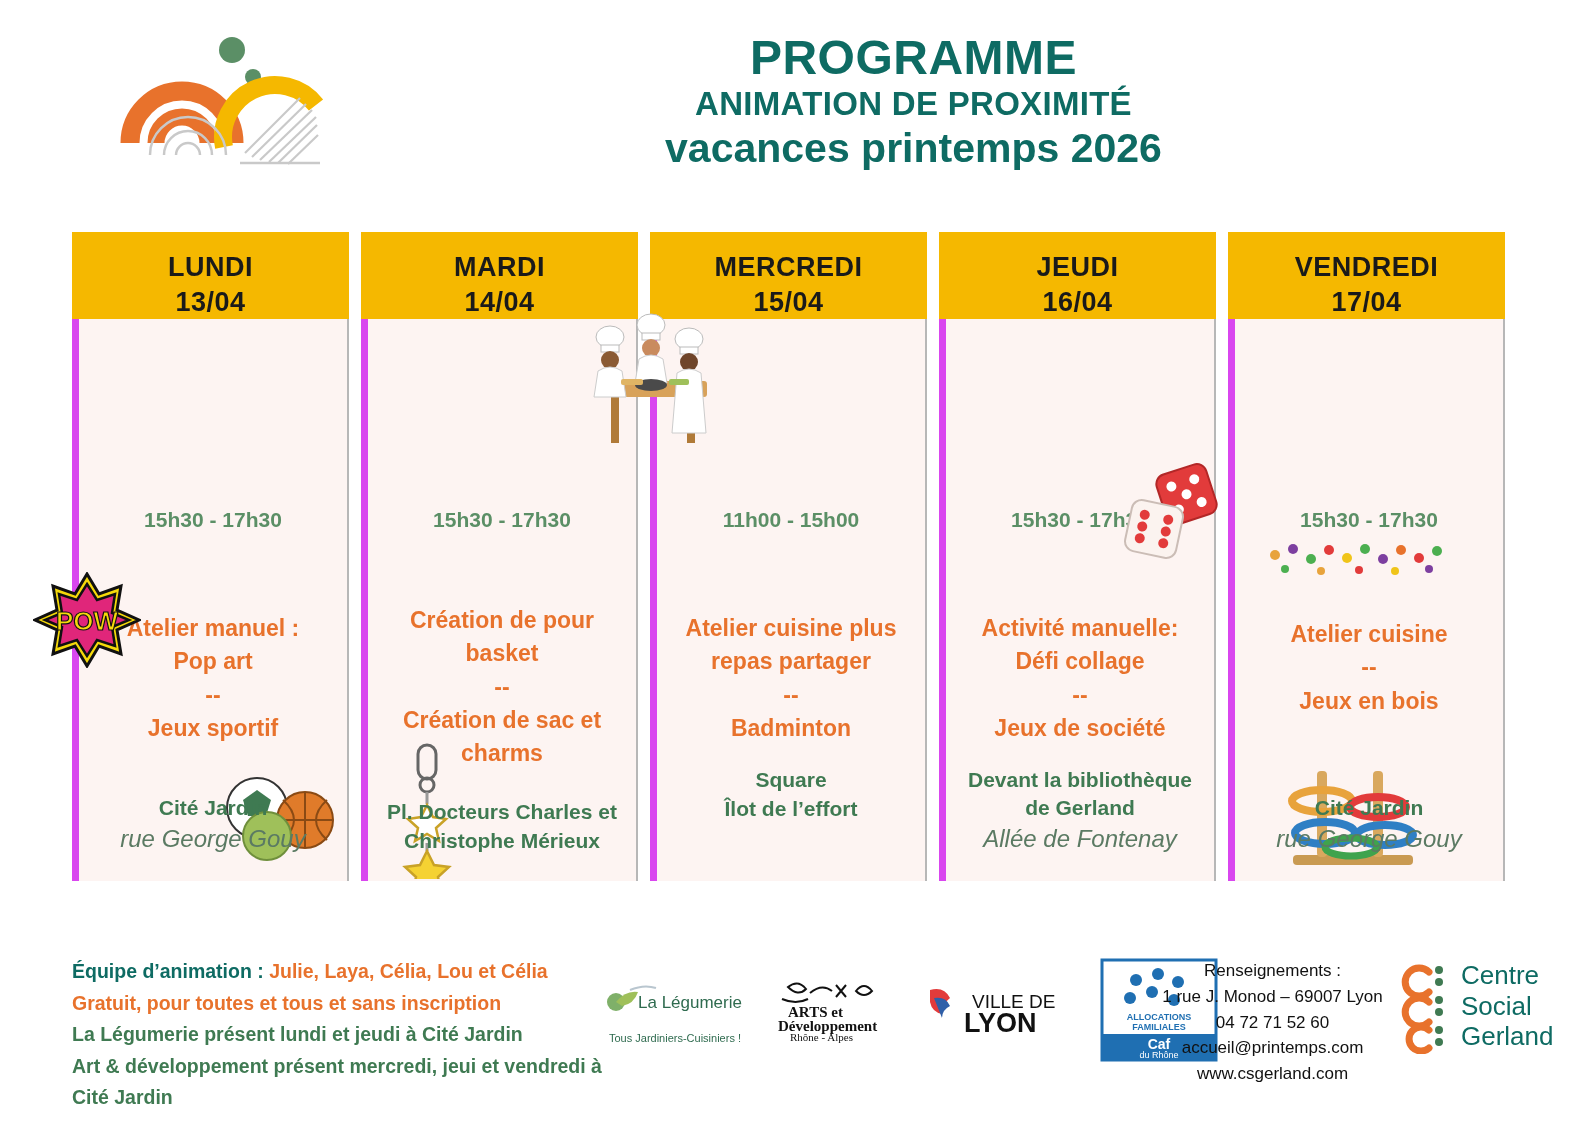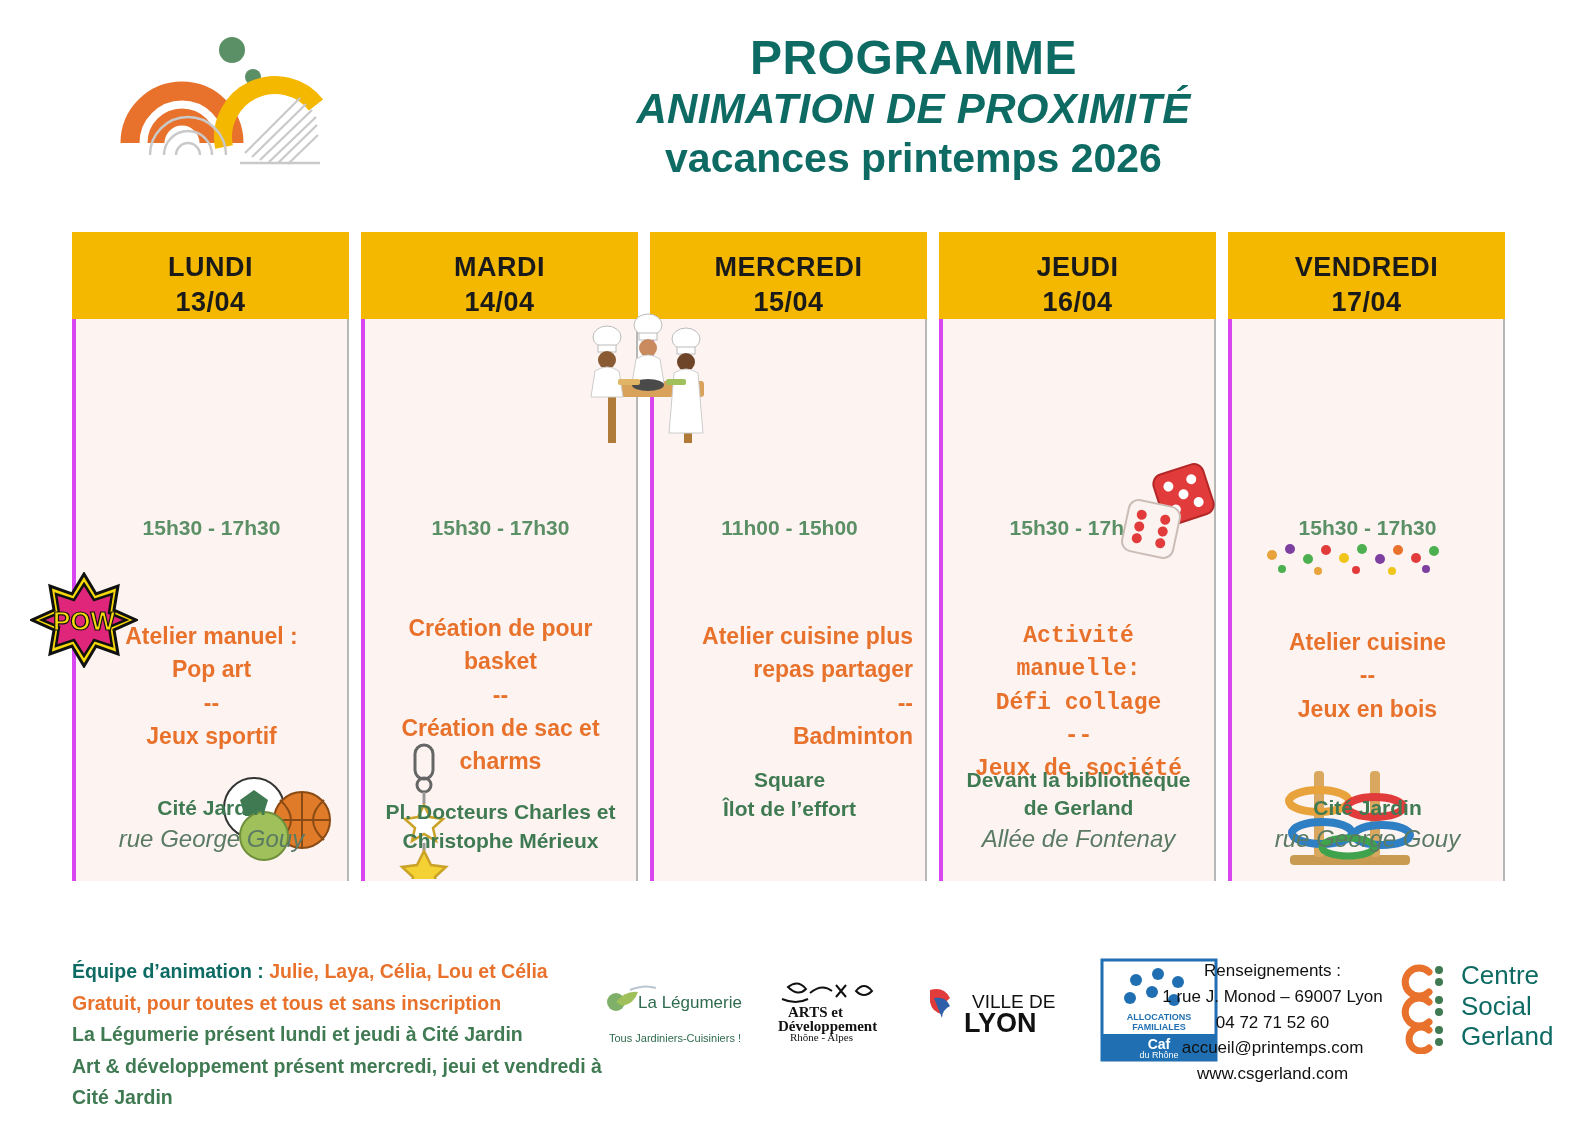--- a/index.html
+++ b/index.html
@@ -35,25 +35,24 @@
     text-align: center;
     color: #0e6b63;
   }
   .title-line1 {
     font-size: 48px;
     font-weight: bold;
     letter-spacing: 0.5px;
     line-height: 1.1;
   }
   .title-line2 {
-    font-size: 42px;
+    font-size: 33px;
     font-weight: bold;
     letter-spacing: 0.3px;
     line-height: 1.15;
-    font-style: italic;
   }
   .title-line3 {
     font-size: 41px;
     font-weight: bold;
     line-height: 1.25;
   }
 
   
   .grid {
     position: absolute;
@@ -73,25 +72,25 @@
     color: #1a1a1a;
     text-align: center;
     padding: 18px 4px 0;
     font-weight: bold;
     font-size: 27px;
     line-height: 1.28;
     letter-spacing: 0.5px;
   }
   .day-body {
     background: #fdf4f2;
-    border-left: 4px solid #d946ef;
+    border-left: 7px solid #d946ef;
     border-right: 2px solid #b7b7b7;
     height: 562px;
     position: relative;
-    padding: 12px 12px;
+    padding: 4px 12px;
     box-sizing: border-box;
   }
   .time {
     color: #5b8f66;
     font-weight: bold;
     font-size: 21px;
     text-align: center;
     margin-top: 185px;
   }
   .activity {
@@ -315,21 +314,21 @@
             <circle cx="112" cy="53" r="9" fill="#6f452a"></circle>
             <path d="M100 64 q12 -8 24 0 l5 60 h-34z" fill="#fff" stroke="#ccc"></path>
           </g>
           <ellipse cx="74" cy="76" rx="16" ry="6" fill="#4a4a4a"></ellipse>
           <rect x="44" y="70" width="22" height="6" rx="2" fill="#e0b565"></rect>
           <rect x="92" y="70" width="20" height="6" rx="2" fill="#9fc05a"></rect>
         </svg>
       </div>
 
       <div class="time">11h00 - 15h00</div>
-      <div class="activity" style="white-space:pre-line;text-align:right;">Atelier cuisine plus repas partager
+      <div class="activity" style="white-space:pre-line;">Atelier cuisine plus repas partager
 --
 Badminton</div>
       <div class="place" style="bottom:58px;">
         <div style="white-space:pre-line;">Square
 Îlot de l’effort</div>
         <div class="sub"></div>
       </div>
     </div>
   </div>
 
@@ -356,21 +355,21 @@
               <circle cx="52" cy="58" r="5" fill="#e23b3b"></circle>
             <circle cx="28" cy="70" r="5" fill="#e23b3b"></circle>
               <circle cx="52" cy="70" r="5" fill="#e23b3b"></circle>
             <circle cx="28" cy="82" r="5" fill="#e23b3b"></circle>
               <circle cx="52" cy="82" r="5" fill="#e23b3b"></circle>
           </g>
         </svg>
       </div>
 
       <div class="time">15h30 - 17h30</div>
-      <div class="activity" style="white-space:pre-line;font-family:Liberation Mono, monospace;">Activité manuelle:
+      <div class="activity" style="white-space:pre-line;">Activité manuelle:
 Défi collage
 --
 Jeux de société</div>
       <div class="place">
         <div>Devant la bibliothèque de Gerland</div>
         <div class="sub">Allée de Fontenay</div>
       </div>
     </div>
   </div>
 

